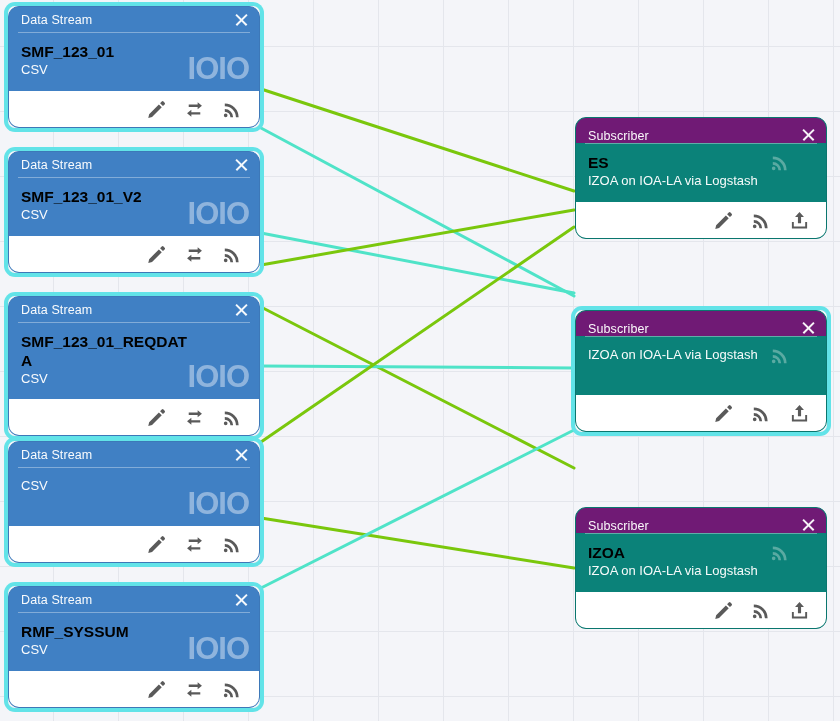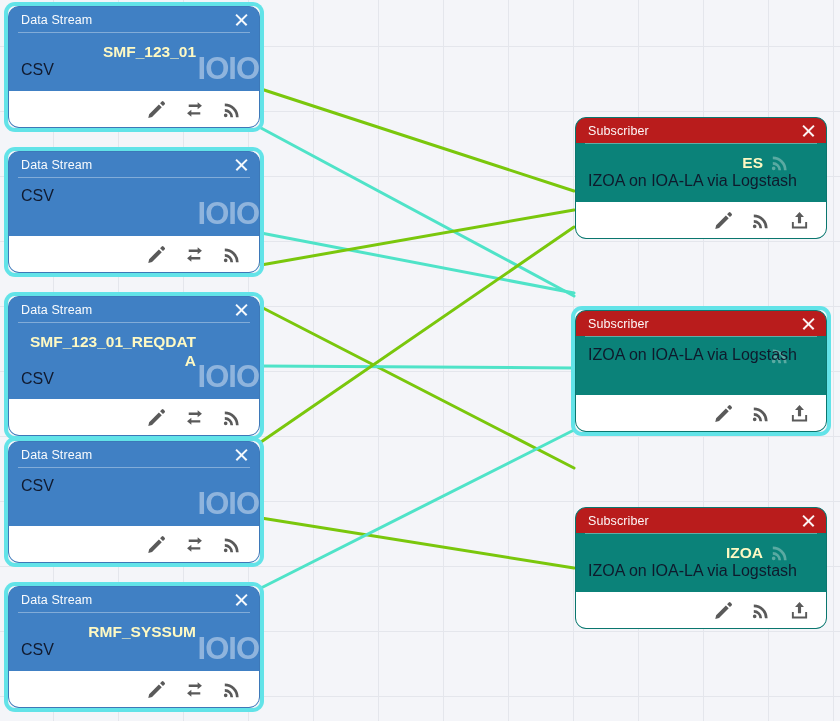--- a/index.html
+++ b/index.html
@@ -95,40 +95,39 @@
   .node-body {
     flex: 1 1 auto;
     position: relative;
     padding: 9px 12px 5px 12px;
     box-sizing: border-box;
     overflow: hidden;
   }
   .node-name {
     font-size: 15.5px;
     font-weight: bold;
-    color: #fef9c3;
+    color: #000000;
     line-height: 19px;
     position: relative;
     z-index: 2;
     max-width: 175px;
     word-break: break-all;
-    text-align: right;
   }
   .node-sub {
-    font-size: 16px;
-    color: #0f172a;
+    font-size: 13px;
+    color: #ffffff;
     line-height: 18px;
     position: relative;
     z-index: 2;
     opacity: 0.97;
   }
 
   .watermark {
     position: absolute;
-    right: 0;
+    right: 10px;
     z-index: 1;
     pointer-events: none;
   }
   .wm-binary {
     bottom: 7px;
     font-size: 31px;
     font-weight: bold;
     letter-spacing: -1px;
     color: #8fb4dd;
     line-height: 31px;
@@ -158,21 +157,21 @@
     display: block;
   }
 
   
   .ds .node-inner   { background: #4080c4; border: 1px solid #3d78b8; }
   .ds .node-header  { background: #4080c4; }
   .ds .header-rule  { background: rgba(255,255,255,0.35); }
 
   
   .sub .node-inner  { background: #0b8279; border: 1px solid #0a766e; }
-  .sub .node-header { background: #b91c1c; }
+  .sub .node-header { background: #701a75; align-items: flex-end; }
   .sub .header-rule { background: rgba(255,255,255,0.35); }
 </style>
 </head>
 <body>
 
 <div id="canvas">
 
   <svg id="edges" viewBox="0 0 840 721">
       <line x1="261" y1="89" x2="574" y2="191" stroke="#7ac70c" stroke-width="3" stroke-linecap="round"></line>
       <line x1="261" y1="128" x2="574" y2="296" stroke="#4fe3c8" stroke-width="3" stroke-linecap="round"></line>
@@ -221,20 +220,21 @@
       </div>
       <div class="node ds selected" style="left: 8px; top: 151px; width: 252px; height: 122px;">
         <div class="node-inner">
           <div class="node-header">
             <span class="title">Data Stream</span>
             <span class="close-icon"></span>
           </div>
           <div class="header-rule"></div>
           <div class="node-body">
             <div class="watermark wm-binary">IOIO</div>
+            <div class="node-name">SMF_123_01_V2</div>
             <div class="node-sub">CSV</div>
           </div>
           <div class="node-footer">
             <span style="display: block; cursor: pointer;">
               <svg class="foot-icon" viewBox="0 0 24 24" width="21" height="21" fill="#5a5a5a">
                 <path d="M3.6 17.3 L14.7 6.2 l3.3 3.3 L6.9 20.6 l-4.3 1 z M16.1 4.8 l1.9-1.9 a1.4 1.4 0 0 1 2 0 l1.3 1.3 a1.4 1.4 0 0 1 0 2 l-1.9 1.9 z"></path>
               </svg>
             </span>
             <span style="display: block; cursor: pointer;">
               <svg class="foot-icon" viewBox="0 0 24 24" width="21" height="21" fill="#5a5a5a">

